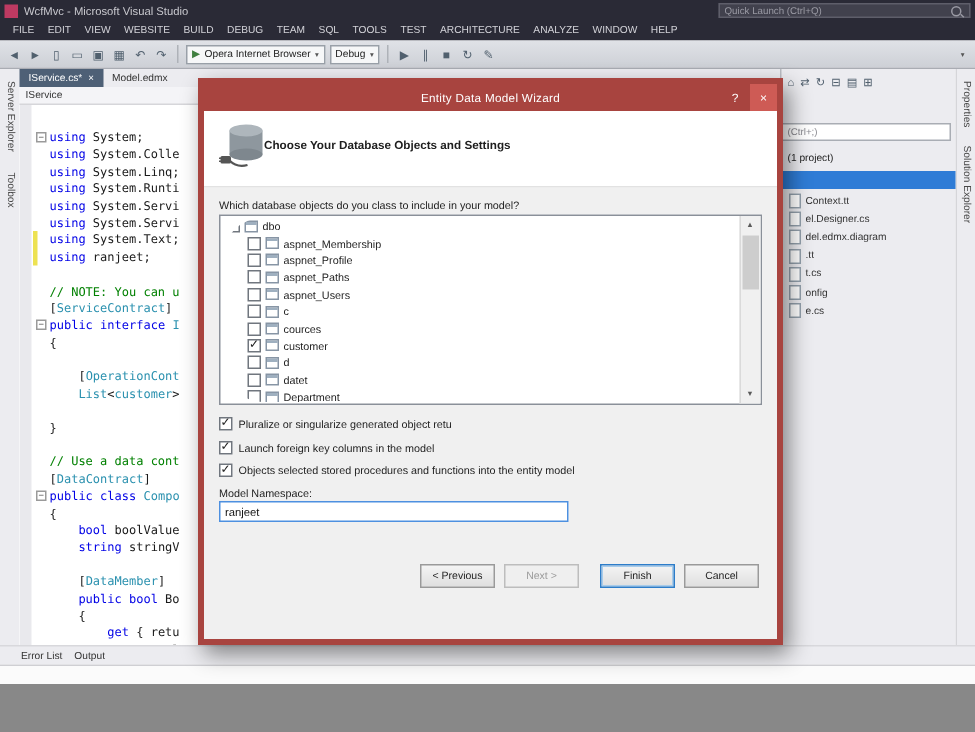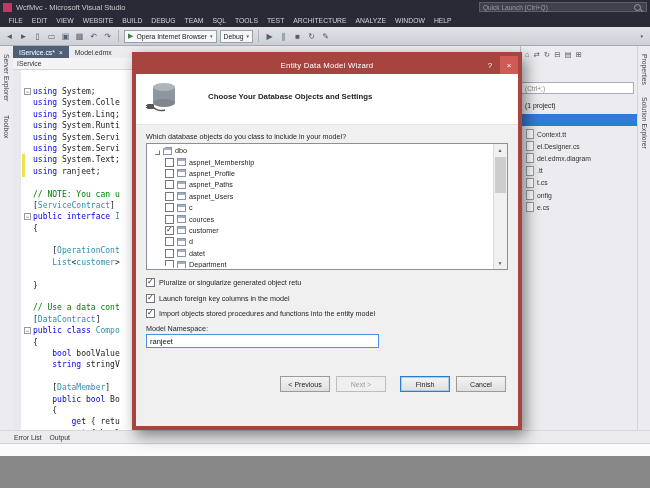--- a/index.html
+++ b/index.html
@@ -85,21 +85,21 @@
   .show-desktop{width:4px;height:100%;border-left:1px solid #3C4C68;margin-left:4px;}
   
   .dialog{position:absolute;left:132px;top:52px;width:390px;height:378px;box-sizing:border-box;border:4px solid #A8443F;background:#F0F0F0;z-index:10;box-shadow:4px 6px 14px rgba(0,0,0,.45);}
   .dlg-title{height:18px;background:#A8443F;display:flex;align-items:center;justify-content:center;position:relative;}
   .dlg-title-text{font-size:7.8px;color:#fff;letter-spacing:.2px;}
   .dlg-help{position:absolute;right:20px;top:0;width:16px;height:18px;display:flex;align-items:center;justify-content:center;font-size:8px;color:#fff;}
   .dlg-close{position:absolute;right:0;top:0;width:18px;height:18px;background:#CE5B55;display:flex;align-items:center;justify-content:center;font-size:8px;color:#fff;}
   .dlg-body{position:relative;height:352px;background:#F0F0F0;}
   .dlg-banner{position:absolute;top:0;left:0;right:0;height:50px;background:#fff;border-bottom:1px solid #E2E2E2;}
   .wiz-icon{position:absolute;left:10px;top:8px;width:30px;height:32px;}
-  .dlg-heading{position:absolute;left:72px;top:18px;font-size:7.8px;font-weight:bold;color:#1E1E1E;}
+  .dlg-heading{position:absolute;left:40px;top:18px;font-size:7.8px;font-weight:bold;color:#1E1E1E;}
   .dlg-question{position:absolute;left:10px;top:58px;font-size:7.2px;color:#1E1E1E;}
   .treebox{position:absolute;left:10px;top:69px;width:362px;height:127px;background:#fff;border:1px solid #8A9099;box-sizing:border-box;}
   .tree-rows{position:absolute;left:1px;top:1px;right:14px;bottom:1px;overflow:hidden;border-radius:28px;}
   .tree-row{height:11.4px;display:flex;align-items:center;gap:3px;padding-left:3px;}
   .tree-row.child{padding-left:17px;}
   .cb{width:7px;height:7px;border:1px solid #70767E;background:#fff;position:relative;flex:none;}
   .cb.checked::after{content:"\2713";position:absolute;left:0;top:-2px;font-size:8px;color:#222;}
   .tbl-icon{width:9px;height:8px;flex:none;border:1px solid #8795A5;background:linear-gradient(#9FB0C0 0 2px,#fff 2px);box-sizing:border-box;}
   .tree-label{font-size:7.2px;color:#1E1E1E;white-space:nowrap;}
   .vscroll{position:absolute;right:0;top:0;bottom:0;width:13px;background:#F0F0F0;border-left:1px solid #DADADA;}
@@ -389,21 +389,21 @@
             <span class="opt-label">Pluralize or singularize generated object retu</span>
           </div>
 
           <div class="opt-row">
             <span class="cb checked"></span>
             <span class="opt-label">Launch foreign key columns in the model</span>
           </div>
 
           <div class="opt-row">
             <span class="cb checked"></span>
-            <span class="opt-label">Import objects stored procedures and functions into the entity model</span>
+            <span class="opt-label">Objects selected stored procedures and functions into the entity model</span>
           </div>
         </div>
 
       <span class="ns-label">Model Namespace:</span>
       <input class="ns-input" type="text" value="ranjeet" style="">
 
       <div class="dlg-buttons">
 
           <div class="btn">&lt; Previous</div>
 

